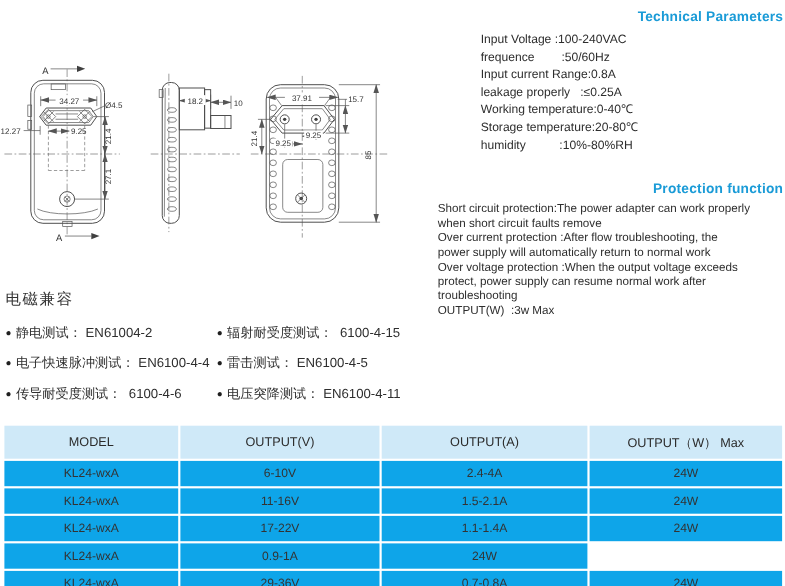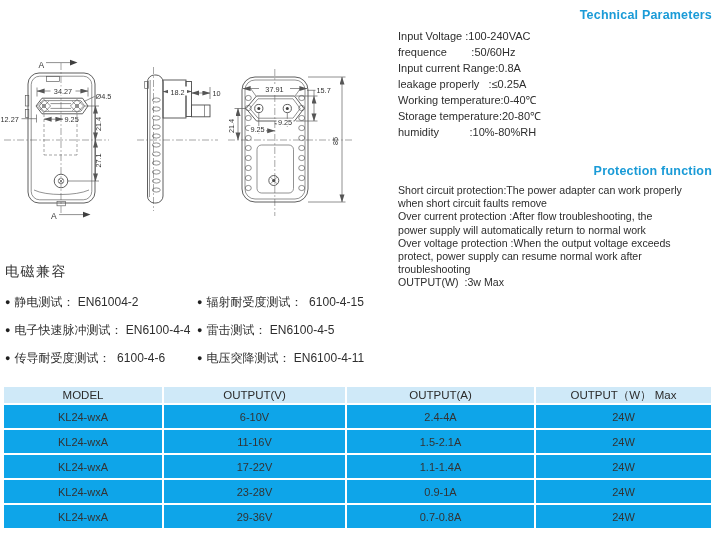--- a/index.html
+++ b/index.html
@@ -1,35 +1,35 @@
 <!DOCTYPE html>
 <html><head>
 <meta charset="utf-8">
 <style>
   html,body{margin:0;padding:0;background:#fff;}
   .page{position:relative;width:714px;height:533px;background:#ffffff;
         font-family:"Liberation Sans",sans-serif;overflow:hidden;}
   
   .right-col{position:absolute;left:398px;top:8px;width:314px;}
   .sec-title{font-size:12.5px;font-weight:700;color:#1a9bd7;margin:0 0 6px 0;letter-spacing:.2px;text-align:right;}
-  .param-line{font-size:11px;line-height:16px;color:#2d2d2d;white-space:pre;}
+  .param-line{font-size:11px;line-height:16px;color:#2d2d2d;white-space:pre;margin-left:39px;}
   .protection-block{margin-top:24px;}
   .prot-line{font-size:10.6px;line-height:13.2px;color:#2d2d2d;white-space:pre;}
   
   .emc{position:absolute;left:5px;top:263px;width:390px;}
   .emc-title{font-size:14px;color:#333;letter-spacing:1.5px;}
   .emc-list{display:grid;grid-template-columns:192px auto;row-gap:11px;margin-top:13px;}
   .emc-item{font-size:12px;color:#2e2e2e;display:flex;align-items:center;white-space:pre;}
   .emc-item .bullet{font-size:9px;margin-right:4px;color:#1f1f1f;line-height:1;}
   
   .spec-table{position:absolute;left:4px;top:387px;width:707px;}
   .t-row{display:grid;grid-template-columns:158fr 181fr 187fr 175fr;column-gap:2px;margin-bottom:2px;}
   .t-cell{height:23px;background:#0ea5e9;display:flex;align-items:center;justify-content:center;
           font-size:11px;color:#333;}
-  .t-head .t-cell{height:16px;background:#cfe9f8;font-size:11.5px;color:#2b2b2b;}
+  .t-head .t-cell{height:30px;background:#cfe9f8;font-size:11.5px;color:#2b2b2b;}
   
   .drawings{position:absolute;left:0;top:30px;}
   .drawings .outline{fill:none;stroke:#4d4d4d;stroke-width:0.9;}
   .drawings .thin{fill:none;stroke:#585858;stroke-width:0.65;}
   .drawings .dim{stroke:#555;stroke-width:0.65;fill:none;}
   .drawings .cl{stroke:#6a6a6a;stroke-width:0.6;fill:none;stroke-dasharray:7 2.2 1.6 2.2;}
   .drawings .hid{stroke:#6a6a6a;stroke-width:0.6;fill:none;stroke-dasharray:3 2;}
   .drawings text{fill:#333;font-size:7.3px;font-family:"Liberation Sans",sans-serif;}
   .drawings text.sec{font-size:8.5px;}
   .drawings .wbg{fill:#ffffff;stroke:none;}
@@ -282,21 +282,20 @@
       <div class="t-cell">24W</div>
     </div>
     <div class="t-row">
       <div class="t-cell">KL24-wxA</div>
       <div class="t-cell">17-22V</div>
       <div class="t-cell">1.1-1.4A</div>
       <div class="t-cell">24W</div>
     </div>
     <div class="t-row">
       <div class="t-cell">KL24-wxA</div>
-      <div class="t-cell">23-28V</div>
       <div class="t-cell">0.9-1A</div>
       <div class="t-cell">24W</div>
     </div>
     <div class="t-row">
       <div class="t-cell">KL24-wxA</div>
       <div class="t-cell">29-36V</div>
       <div class="t-cell">0.7-0.8A</div>
       <div class="t-cell">24W</div>
     </div>
   </div>

